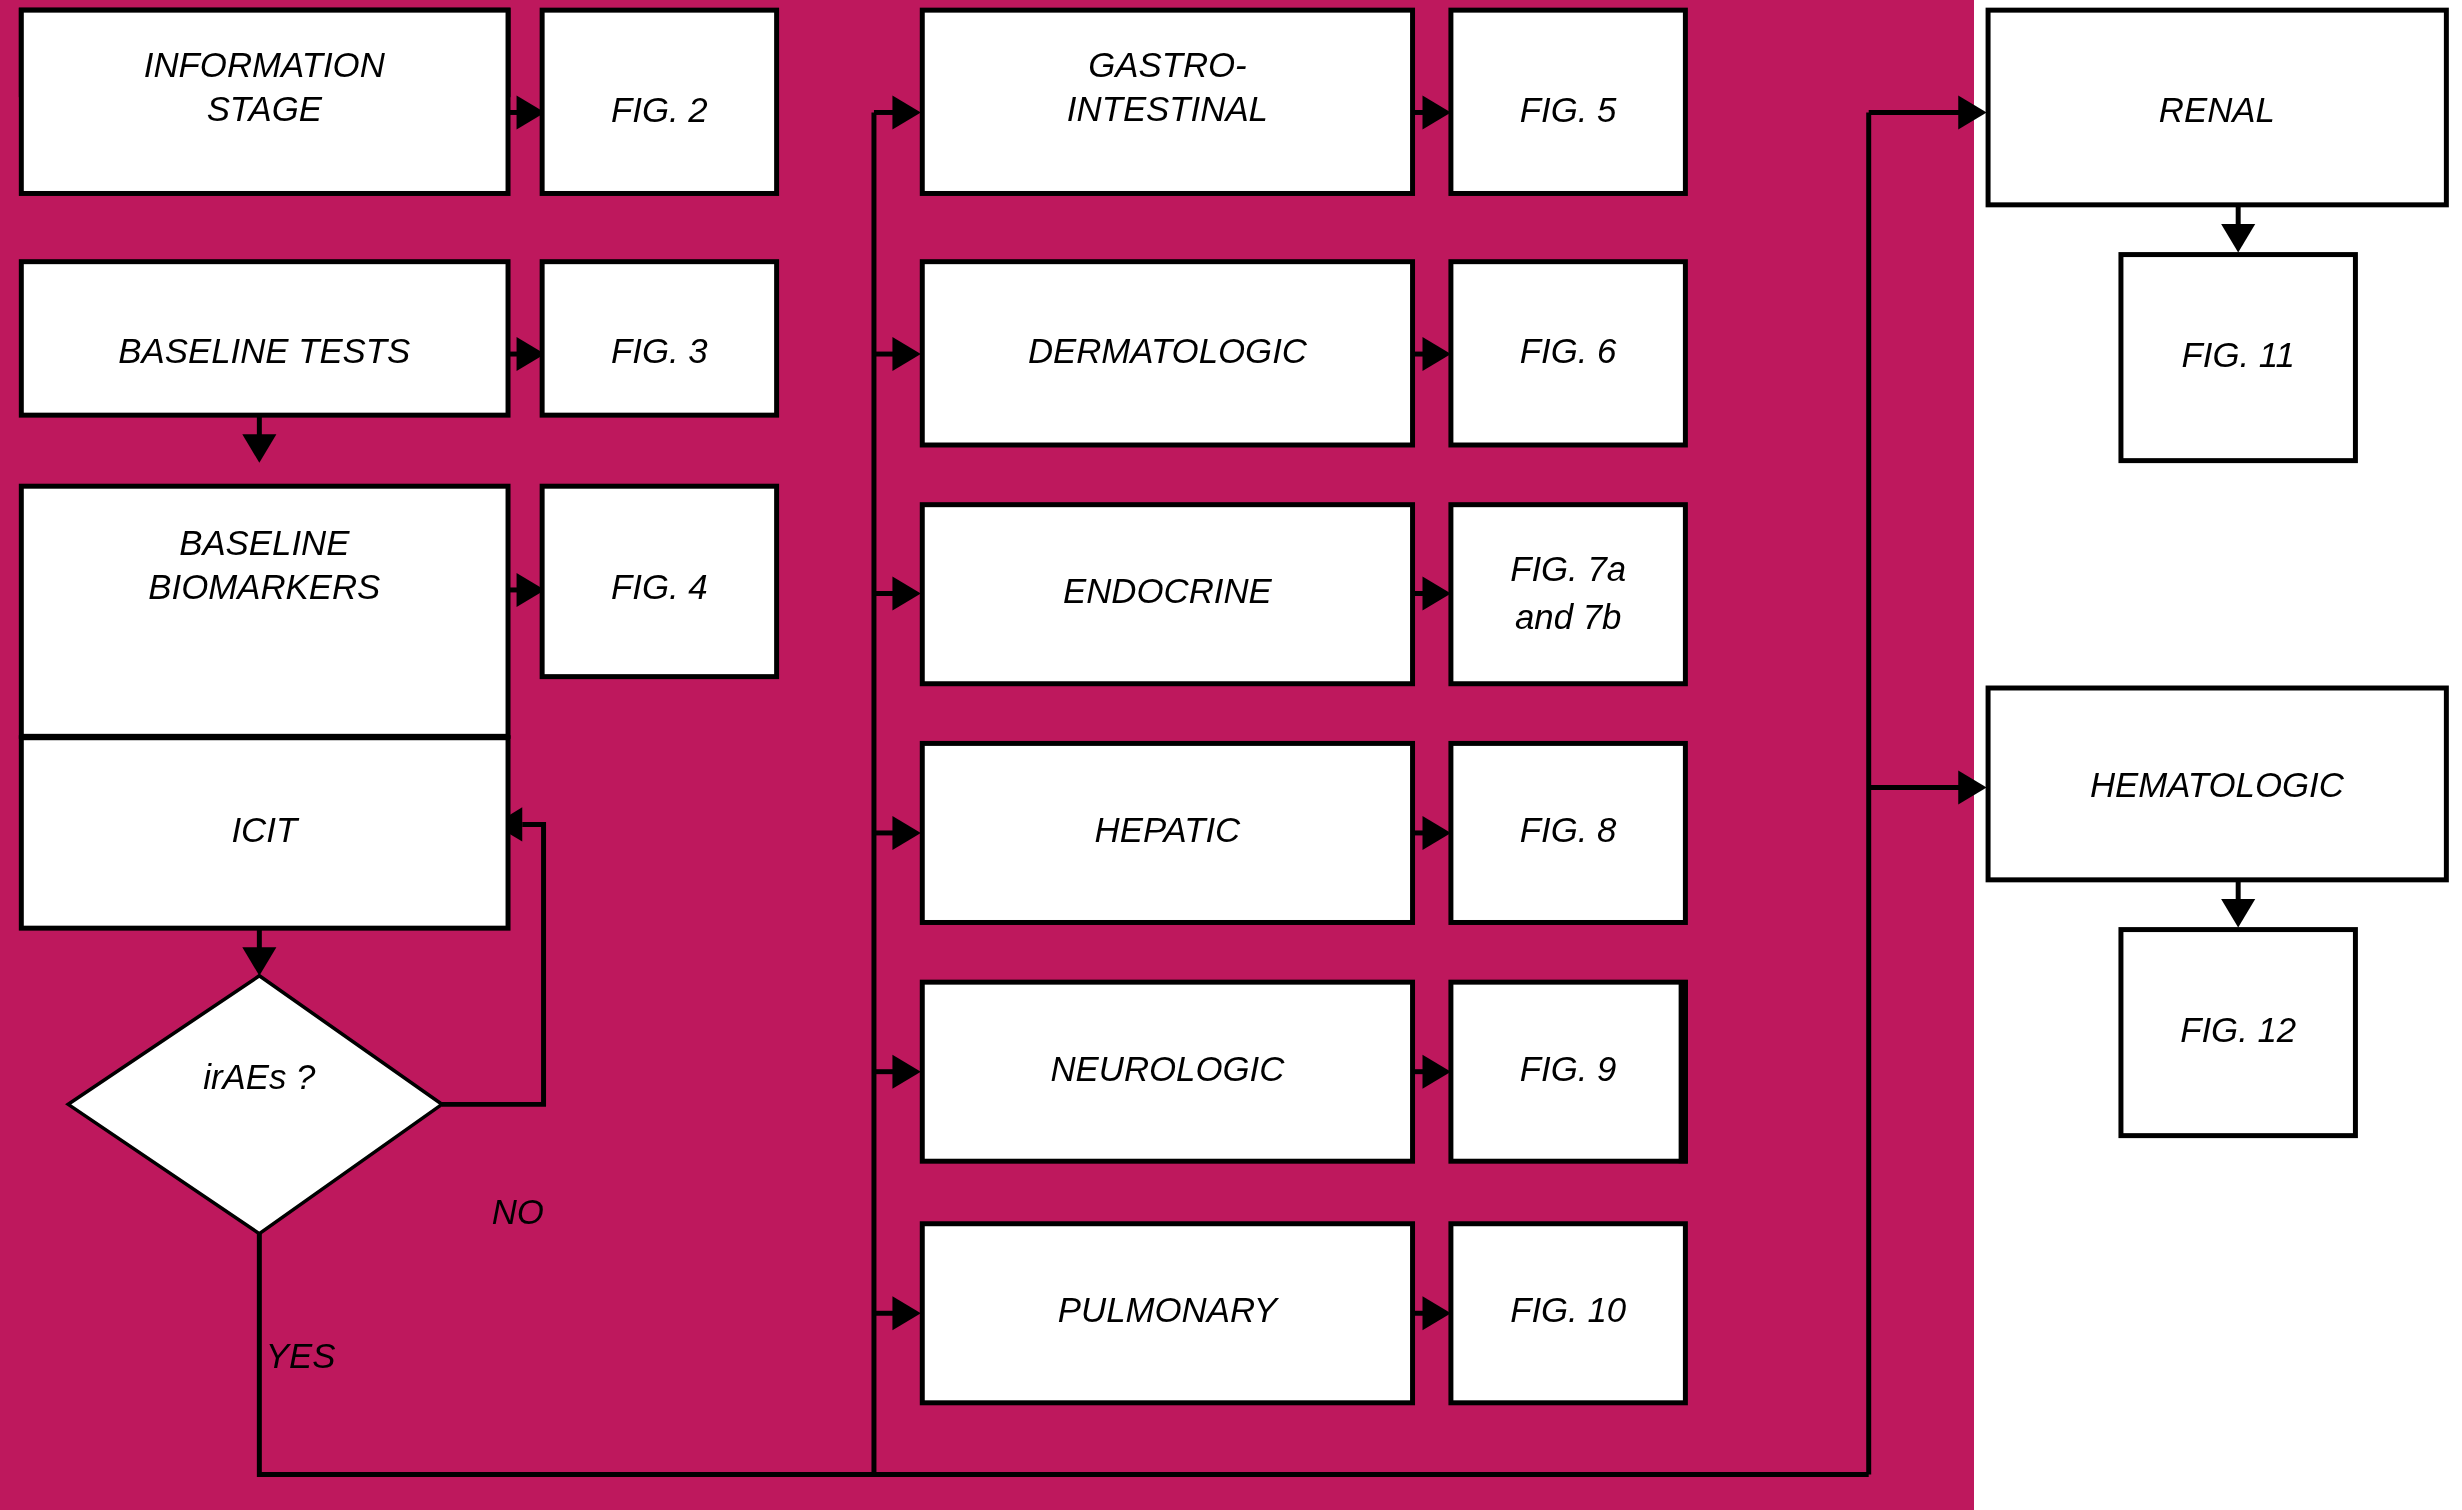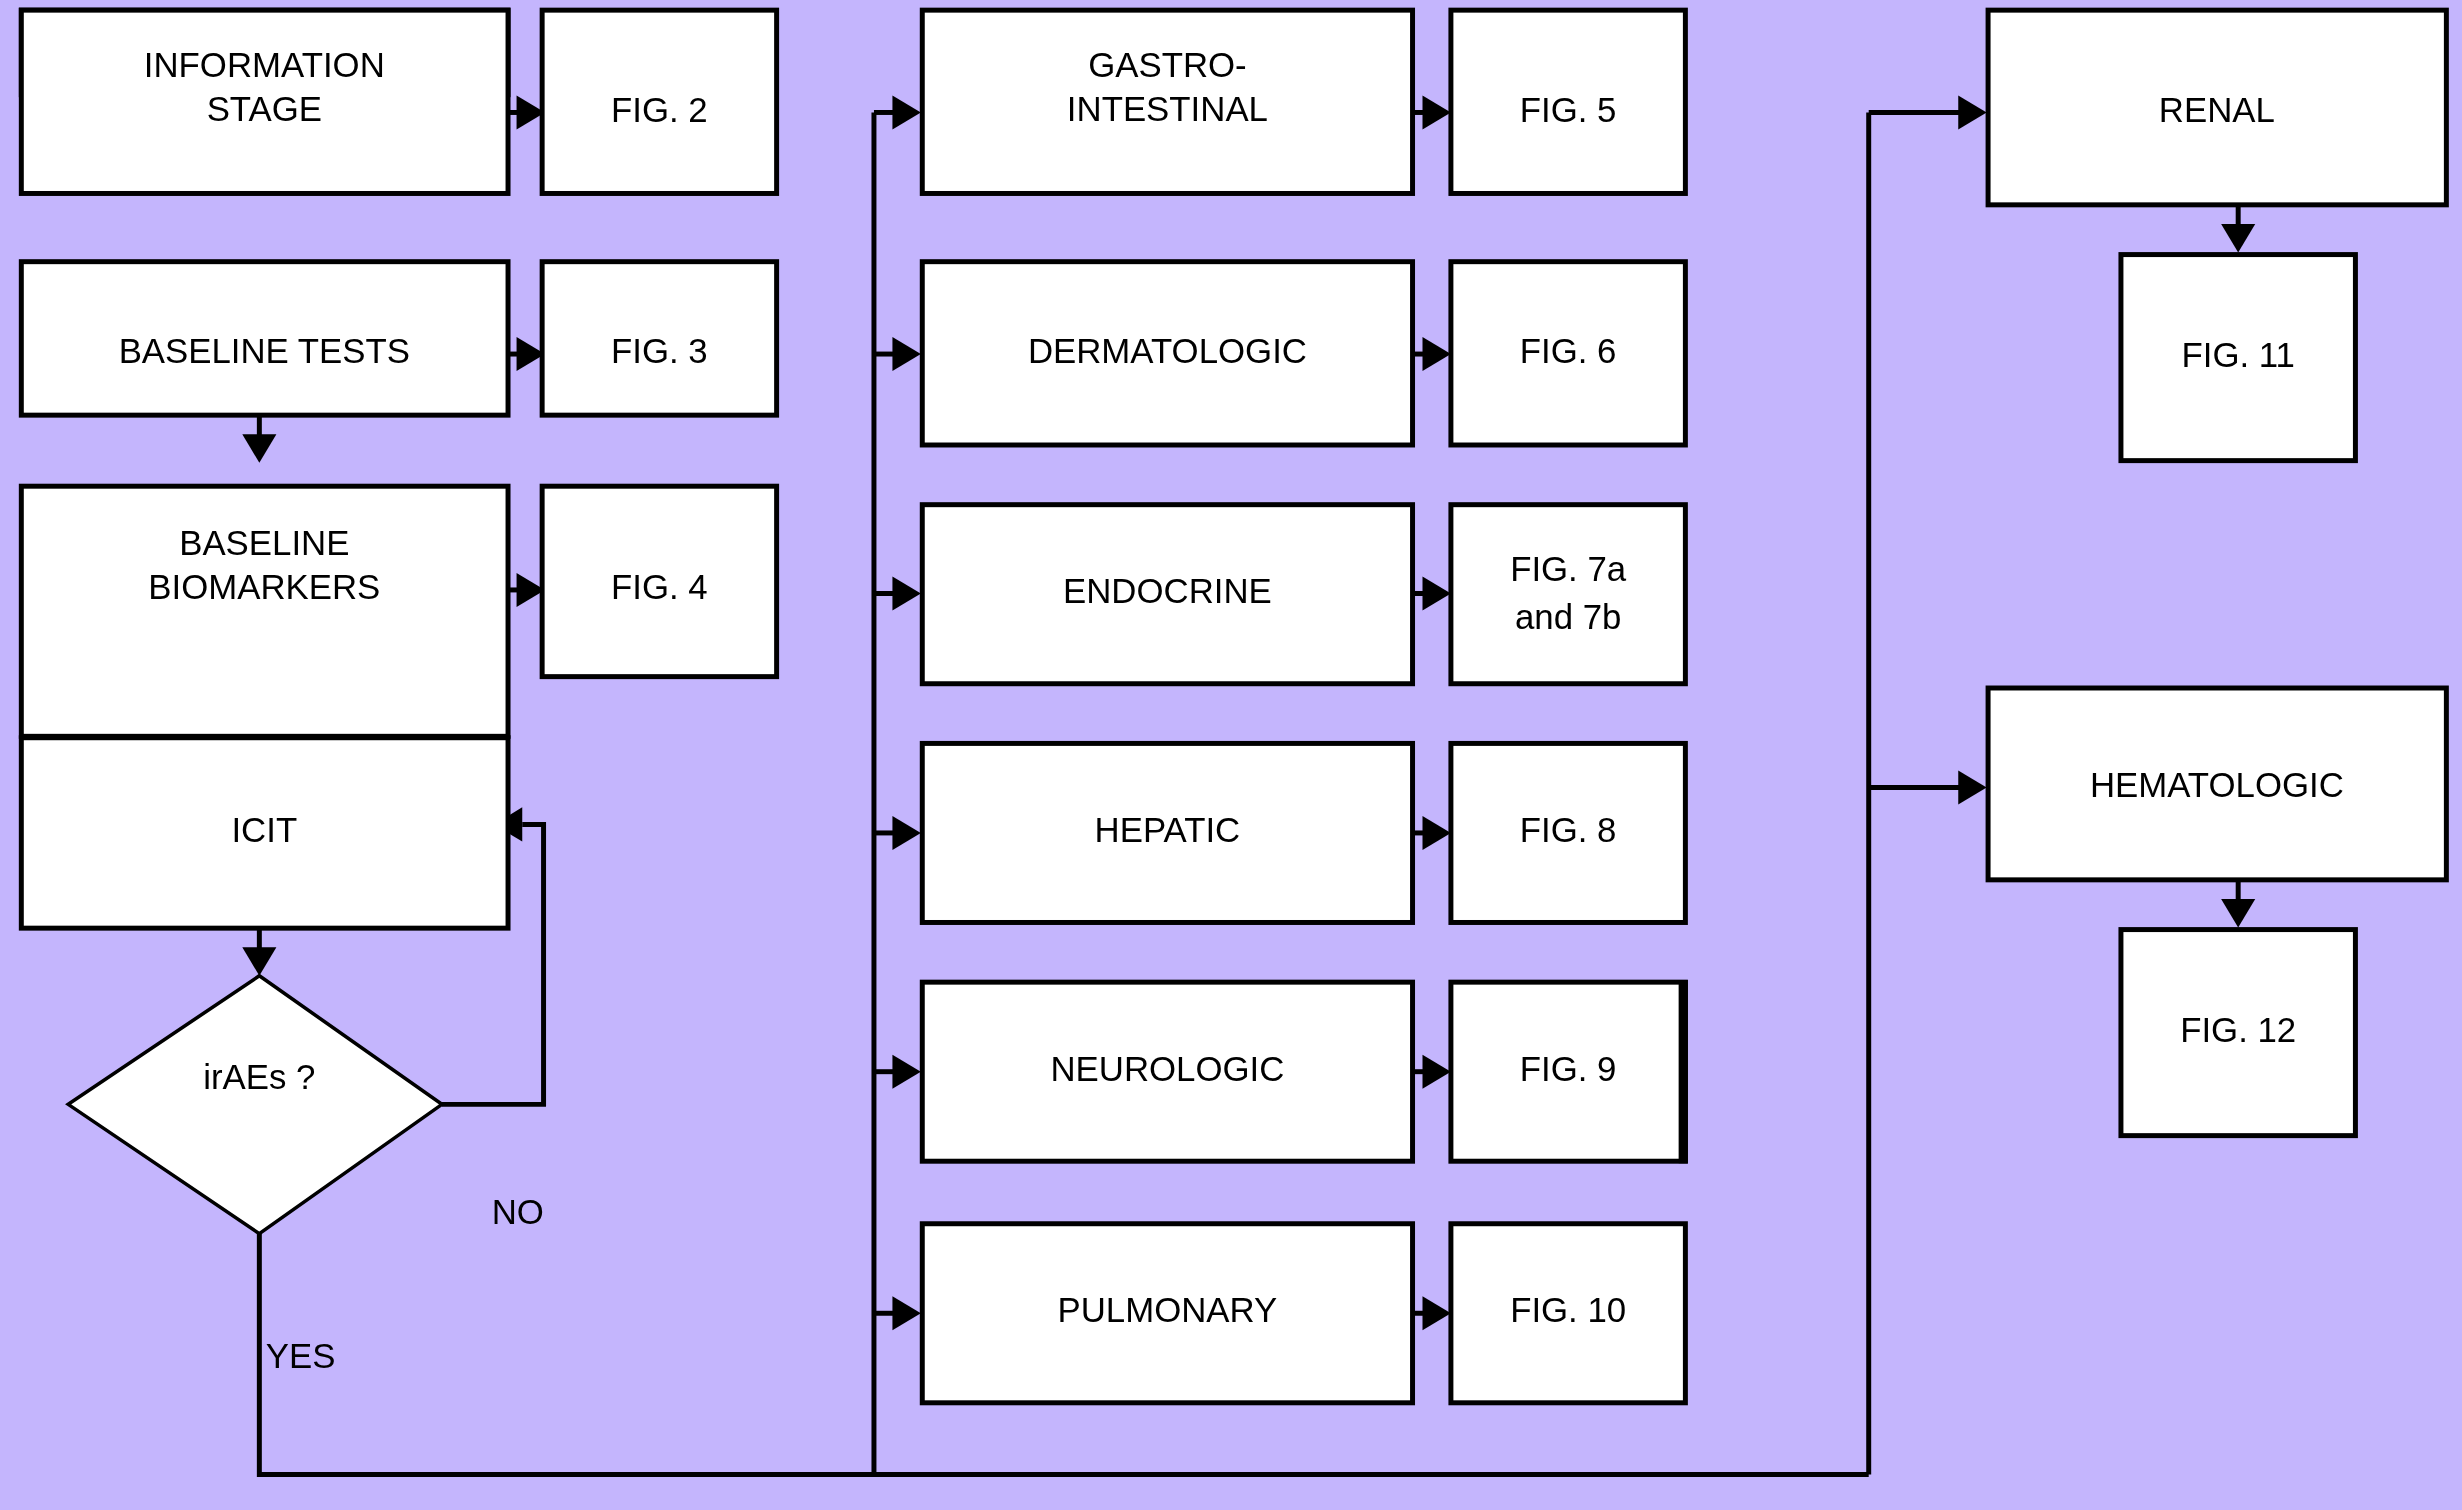--- a/index.html
+++ b/index.html
@@ -2,24 +2,25 @@
 <html style="font-size:11.4px"><head>
 <meta charset="utf-8">
 <style>
   html, body {
     margin: 0;
     padding: 0;
     background: #ffffff;
   }
   #diagram-root {
     position: relative;
-    width: 2462px;
+    width: 1974px;
     height: 1511px;
-    background: #c4b5fd;
+    background: #be185d;
     font-family: "Liberation Sans", sans-serif;
+    font-style: italic;
   }
   svg.flow-canvas {
     position: absolute;
     inset: 0;
     width: 2462px;
     height: 1511px;
     display: block;
   }
   .node-rect {
     fill: #ffffff;

